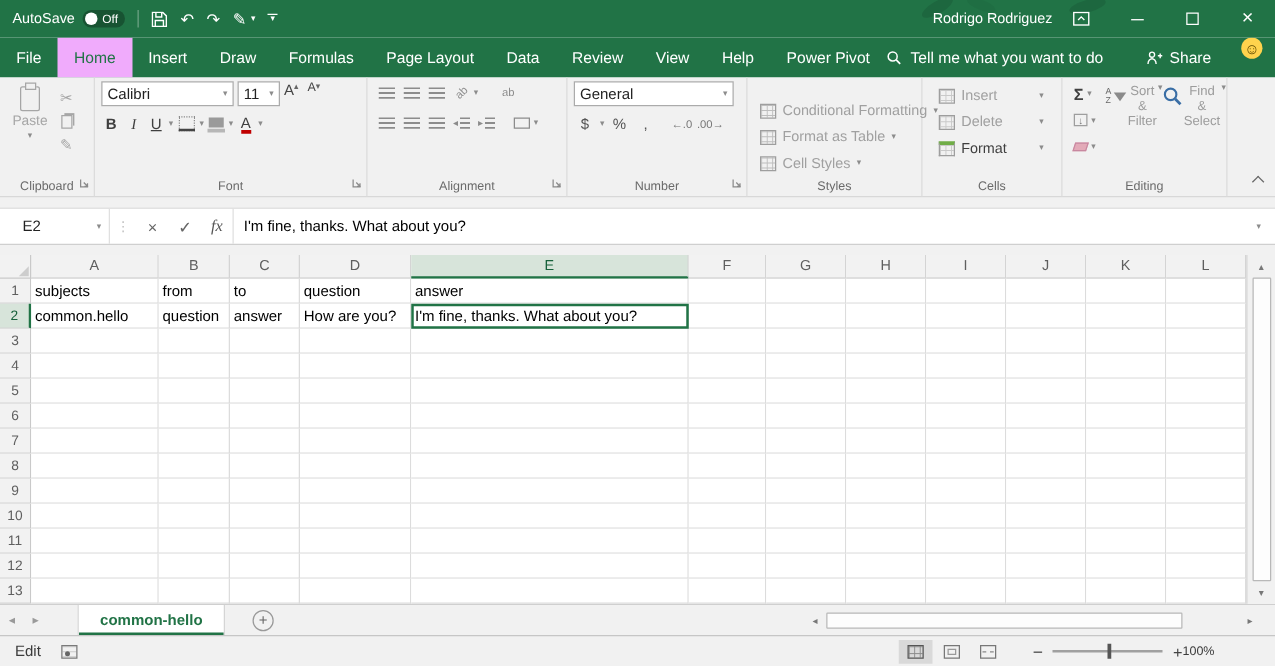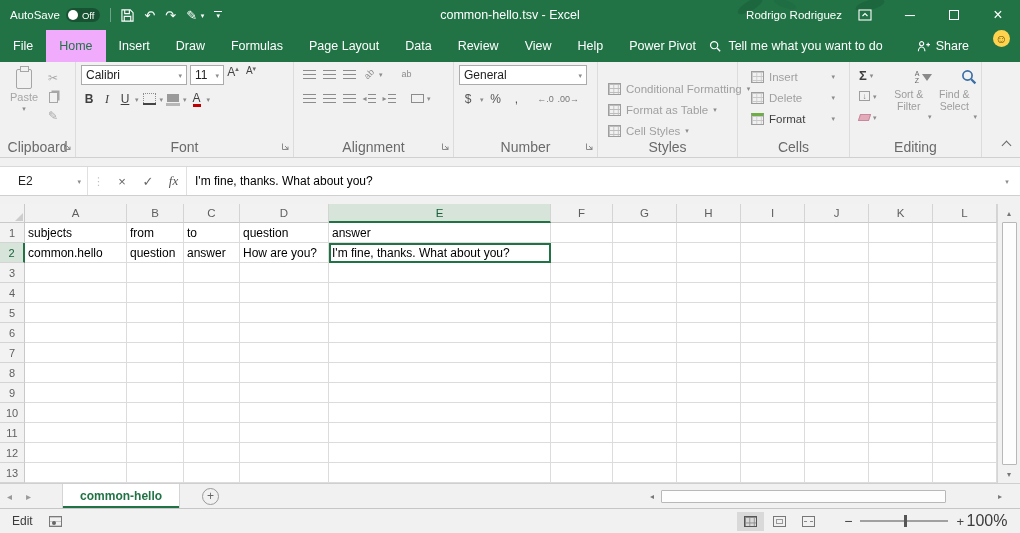--- a/index.html
+++ b/index.html
@@ -28,21 +28,21 @@
   .tabrow{height:32px;background:#217346;display:flex;align-items:stretch;color:#fff}
   .rtab{display:flex;align-items:center;padding:0 13px;font-size:12.5px;cursor:default}
   .rtab.active{background:#f0abfc;color:#217346}
   .tellme{margin-left:auto;display:flex;align-items:center;gap:7px;font-size:12.5px;margin-right:34px}
   .share{display:flex;align-items:center;gap:6px;font-size:12.5px;margin-right:24px}
   .smiley{width:17px;height:17px;border-radius:50%;background:#ffd34d;color:#5d4a00;display:flex;align-items:center;justify-content:center;font-size:12px;margin-right:10px}
 
   
   .ribbon{height:96px;background:#f1f1f1;border-bottom:1px solid #d0d0d0;display:flex;position:relative}
   .rgroup{position:relative;border-right:1px solid #dcdcdc;padding:3px 4px 16px 5px}
-  .rlabel{position:absolute;bottom:2px;left:0;right:0;text-align:center;font-size:14px;color:#6a6a6a}
+  .rlabel{position:absolute;bottom:2px;left:0;right:0;text-align:center;font-size:10px;color:#6a6a6a}
   .launcher{position:absolute;right:3px;bottom:3px}
   .chev{font-size:7px;color:#8c8c8c;line-height:1}
   .row{display:flex;align-items:center}
 
   .g-clip{width:76px;display:flex}
   .pastebtn{width:38px;display:flex;flex-direction:column;align-items:center;padding-top:4px;gap:2px}
   .clipico{width:16px;height:20px;border:1.5px solid #a6a6a6;border-radius:2px;position:relative}
   .clipico::before{content:"";position:absolute;top:-4px;left:3px;width:7px;height:4px;border:1.5px solid #a6a6a6;background:#f1f1f1}
   .pastelbl{font-size:11px;color:#a6a6a6}
   .clipcol{display:flex;flex-direction:column;gap:3px;padding-top:5px}
@@ -90,21 +90,21 @@
   .clabel{font-size:11.5px;color:#a0a0a0}
   .clabel.en{color:#3f3f3f}
   .cellrow .chev{margin-left:auto;margin-right:10px}
 
   .g-edit{width:132px;display:flex;padding-top:4px}
   .ecol{width:32px;display:flex;flex-direction:column;gap:3px}
   .erow{height:18px;display:flex;align-items:center;gap:3px;padding-left:4px}
   .sigma{font-size:13px;color:#3f3f3f;font-weight:600}
   .fillD{width:11px;height:10px;border:1px solid #9e9e9e;color:#777;font-size:8px;display:flex;align-items:center;justify-content:center}
   .eraser{width:11px;height:7px;background:#e3aab8;border:1px solid #c888a0;transform:skewX(-18deg);display:inline-block}
-  .ebig{width:47px;display:flex;flex-direction:column;align-items:flex-end;gap:1px;padding-top:1px}
+  .ebig{width:47px;display:flex;flex-direction:row;align-items:flex-start;gap:1px;padding-top:1px}
   .ebig .lbl{font-size:10.5px;color:#9c9c9c;line-height:1.15;text-align:center;white-space:pre-line}
   .azico{display:flex;align-items:center;gap:2px;height:20px}
   .azletters{display:flex;flex-direction:column;font-size:7px;color:#666;line-height:1}
   .funnel{width:0;height:0;border-left:5px solid transparent;border-right:5px solid transparent;border-top:7px solid #8a8a8a}
   .collapse-area{flex:1;position:relative}
   .chevup{position:absolute;right:10px;bottom:8px;width:7px;height:7px;border-left:1.5px solid #666;border-top:1.5px solid #666;transform:rotate(45deg)}
 
   
   .fwrap{height:46px;background:#f1f1f1;position:relative}
   .fbar{position:absolute;top:8px;left:0;width:100%;height:30px;background:#fff;border-top:1px solid #d9d9d9;border-bottom:1px solid #cfcfcf;display:flex;align-items:stretch}
@@ -151,21 +151,21 @@
   .vbtn.sel{background:#d9d9d9}
   .vico1{width:13px;height:11px;border:1px solid #555;background-image:linear-gradient(#8a8a8a 1px,transparent 1px),linear-gradient(90deg,#8a8a8a 1px,transparent 1px);background-size:4.4px 5.5px}
   .vico2{width:13px;height:11px;border:1px solid #777;position:relative}
   .vico2::after{content:"";position:absolute;inset:2px;border:1px solid #999}
   .vico3{width:13px;height:11px;border:1px solid #777;position:relative}
   .vico3::after{content:"";position:absolute;left:1px;right:1px;top:4px;border-top:1px dashed #888}
   .zoomout{margin:0 8px 0 22px;color:#444;font-size:14px}
   .ztrack{width:88px;height:2px;background:#a0a0a0;position:relative}
   .zthumb{position:absolute;left:50%;top:-5px;width:3px;height:12px;background:#555}
   .zoomin{margin:0 0 0 8px;color:#444;font-size:13px}
-  .zoomlbl{width:46px;text-align:center;margin-right:10px;font-size:16px;color:#3b3b3b}
+  .zoomlbl{width:46px;text-align:left;margin-right:28px;font-size:10px;color:#3b3b3b}
 </style>
 </head>
 <body>
 
 <div class="titlebar">
   <svg class="decor" width="160" height="30" viewBox="0 0 160 30">
     <ellipse cx="20" cy="6" rx="14" ry="5" fill="#1b5e3a" transform="rotate(-30 20 6)"></ellipse>
     <ellipse cx="55" cy="4" rx="12" ry="4" fill="#1e6b41" transform="rotate(20 55 4)"></ellipse>
     <ellipse cx="140" cy="5" rx="15" ry="5" fill="#1b5e3a" transform="rotate(-15 140 5)"></ellipse>
   </svg>
@@ -188,21 +188,20 @@
       </span>
     <span class="tb-ico">
         <span>↷</span>
       </span>
     <span class="tb-ico"><span>✎</span>&nbsp;<span style="font-size:7px">▾</span></span>
     <span class="tb-ico qat">
       <span class="bar"></span>
       <span style="font-size:7px">▾</span>
     </span>
   </div>
-  <div class="tb-title">common-hello.tsv - Excel</div>
   <div class="tb-right">
     <span class="tb-user">Rodrigo Rodriguez</span>
     <span class="ribdisp">
       <svg width="14" height="12" viewBox="0 0 14 12">
           <rect x="1" y="1" width="12" height="10" fill="none" stroke="#fff" stroke-width="1.1"></rect>
           <path d="M4.5 7 L7 4.5 L9.5 7" fill="none" stroke="#fff" stroke-width="1.1"></path>
         </svg>
     </span>
     <span class="wbtn">
         <span>─</span>

